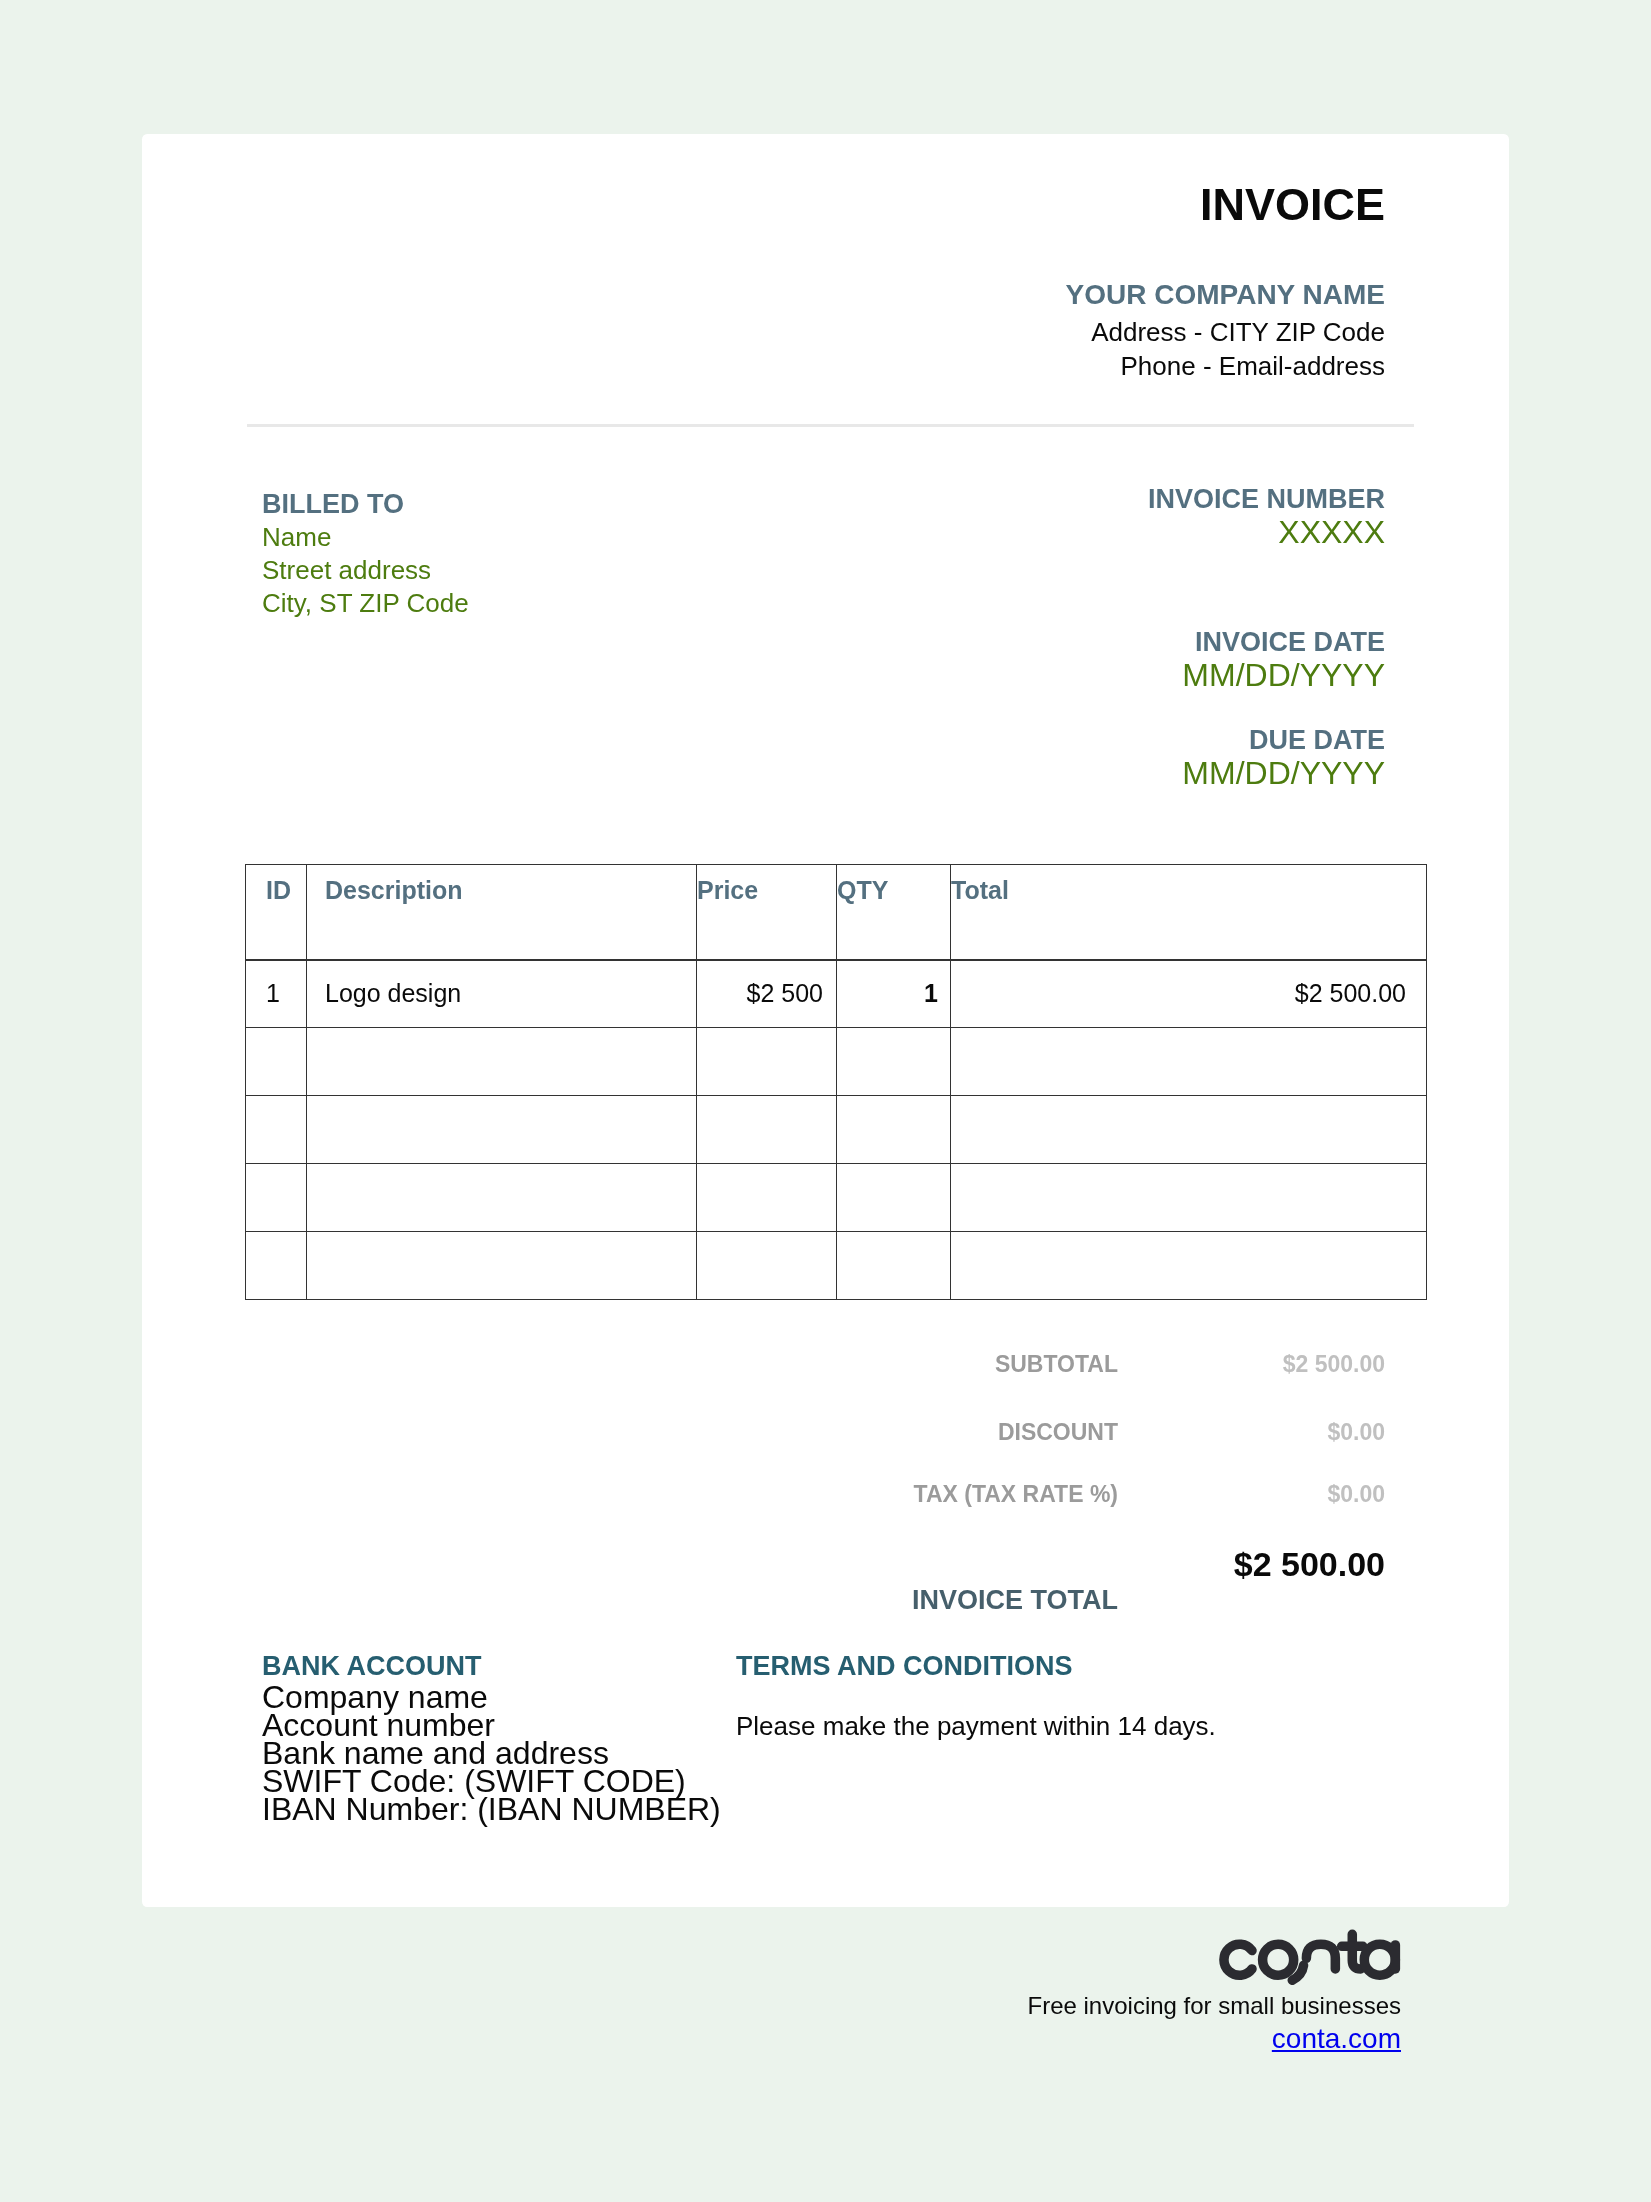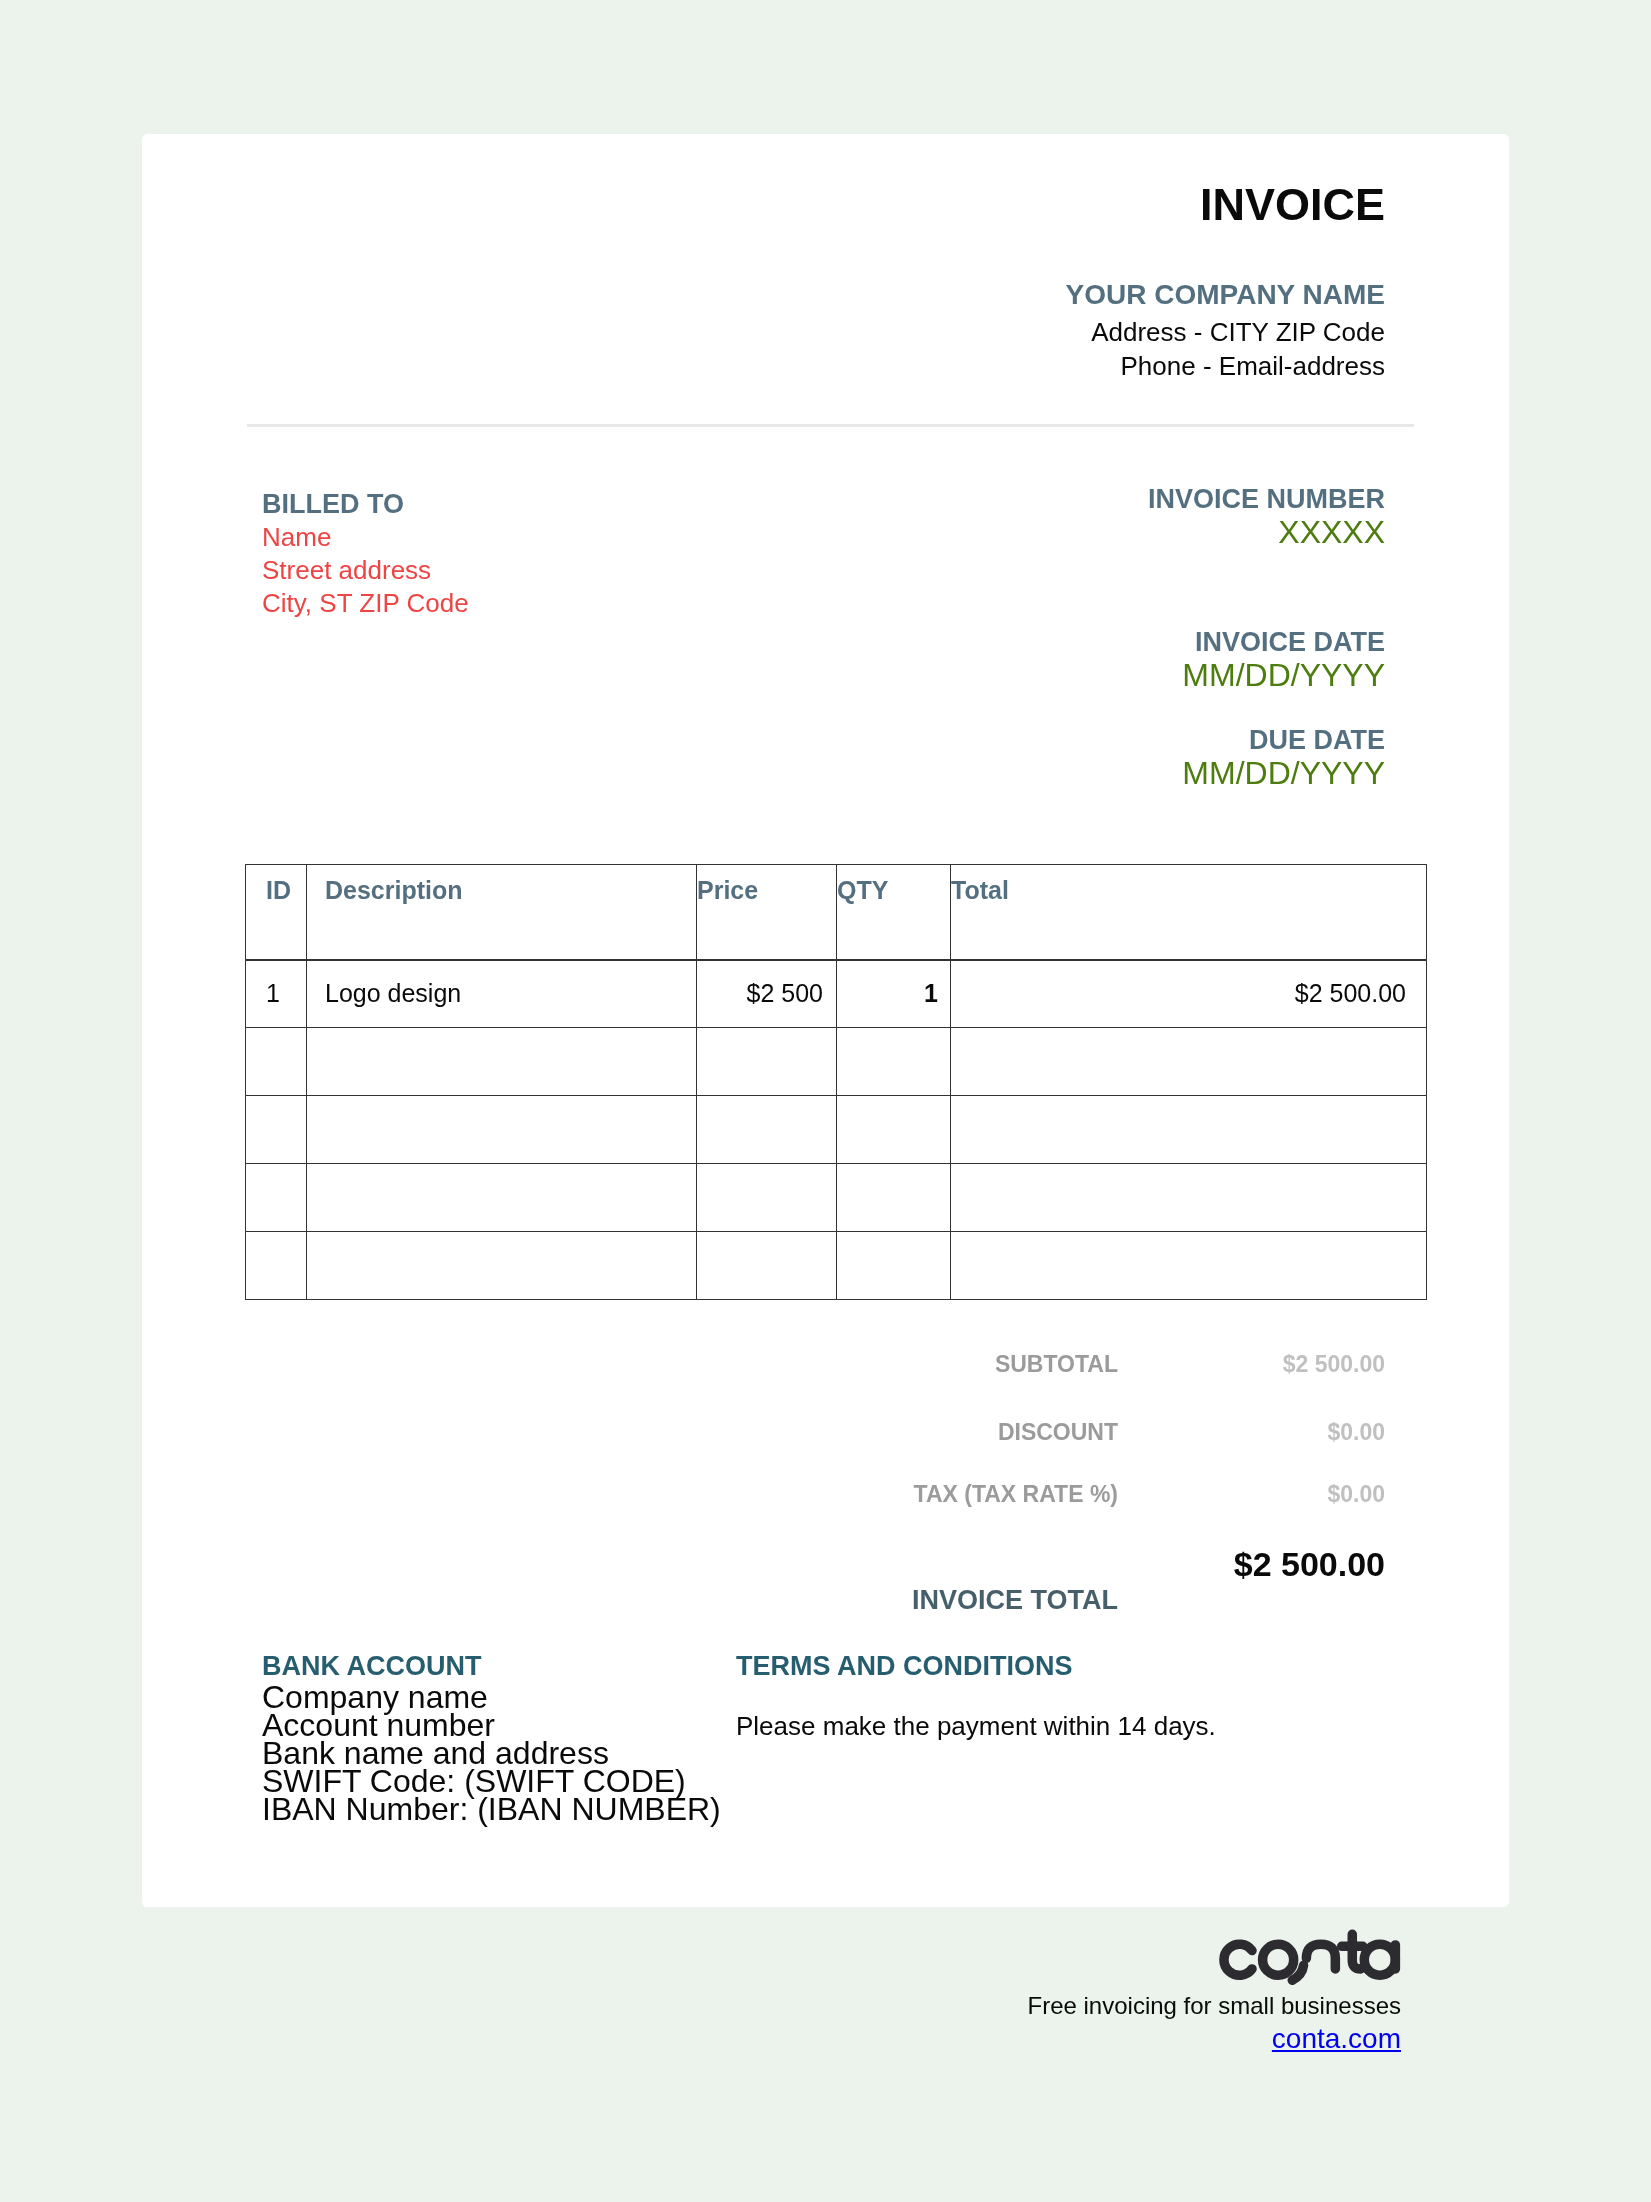--- a/index.html
+++ b/index.html
@@ -30,21 +30,21 @@
     font-size:28px; font-weight:bold; color:#547080; line-height:40px;
   }
   .company-line { font-size:26px; line-height:34px; color:#0a0a0a; }
   .divider {
     position:absolute; top:290px; left:105px; width:1167px; height:3.4px;
     background:#e8e8e8;
   }
   
   .billed-block { position:absolute; top:353px; left:120px; }
   .sec-heading { font-size:27px; font-weight:bold; color:#547080; line-height:34px; }
-  .billed-line { font-size:26px; line-height:33px; color:#ef4444; }
+  .billed-line { font-size:26px; line-height:33px; color:#4d7c0f; }
   .meta-group { position:absolute; right:124px; text-align:right; }
   .meta-group.g1 { top:349px; } .meta-group.g2 { top:492px; } .meta-group.g3 { top:590px; }
   .meta-label { font-size:27px; font-weight:bold; color:#547080; line-height:33px; }
   .meta-value { font-size:32px; color:#4d7c0f; line-height:33px; }
   
   table.items {
     position:absolute; left:103px; top:730px;
     width:1180px; border-collapse:collapse; table-layout:fixed;
   }
   table.items th, table.items td { border:1.7px solid #333; overflow:hidden; }

